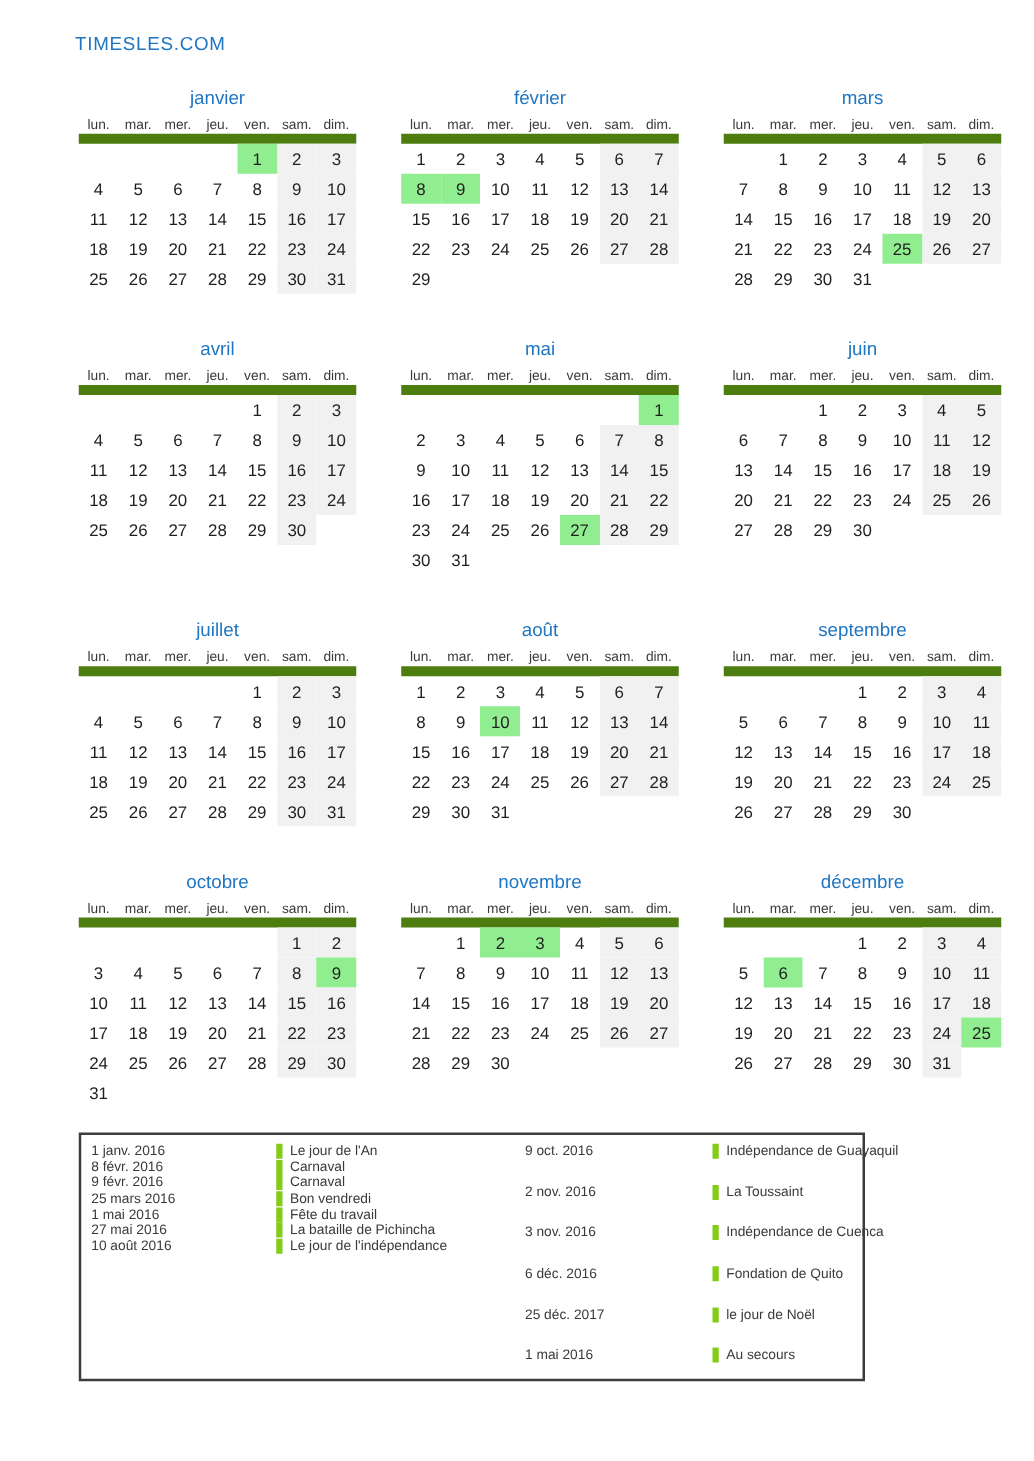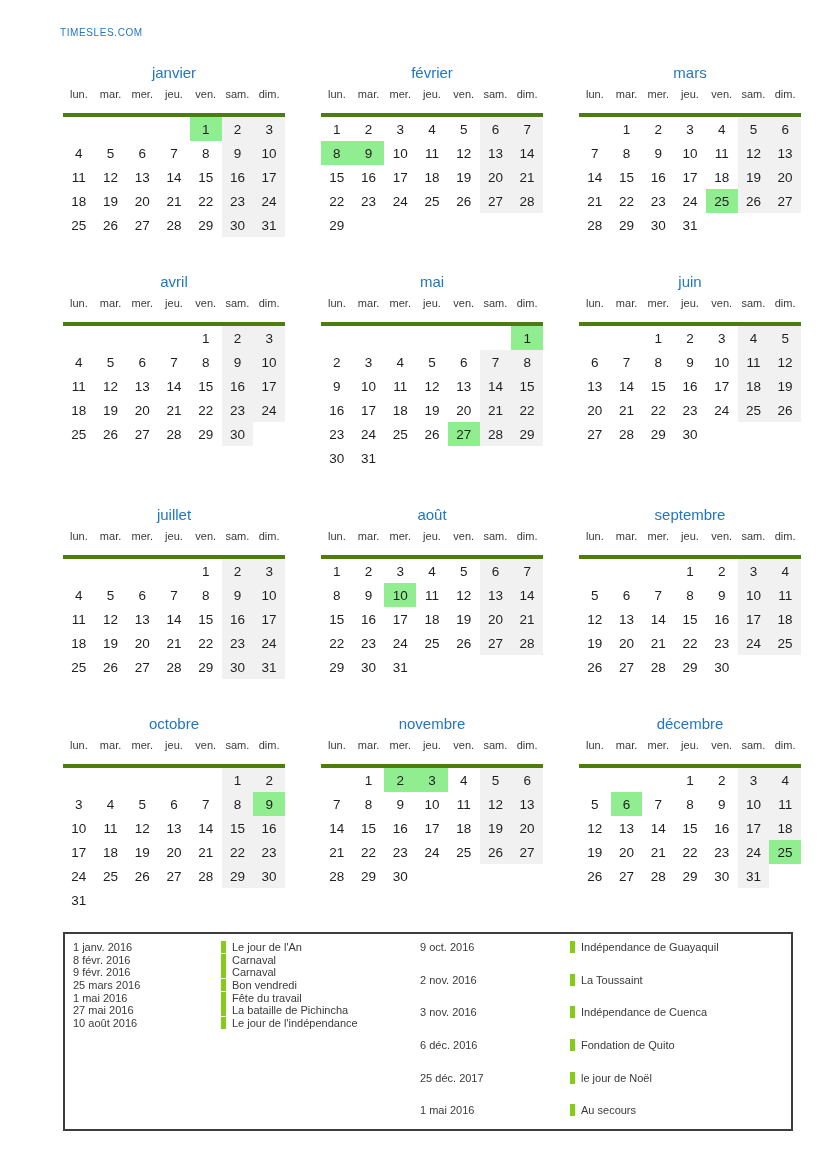--- a/index.html
+++ b/index.html
@@ -13,58 +13,58 @@
   }
   .header {
     display: flex; justify-content: space-between; align-items: flex-start;
     padding: 22px 60px 0 60px;
   }
   .page-title {
     font-size: 20px; color: #3a3a3a; font-weight: normal;
     letter-spacing: 0.2px;
   }
   .site-link {
-    font-size: 10px; color: #1f76c2; text-decoration: none;
+    font-size: 15px; color: #1f76c2; text-decoration: none;
     letter-spacing: 0.6px; margin-top: 5px; cursor: pointer;
   }
   .calendar-grid {
     margin: 26px 0 0 63px;
     width: 701px;
     display: grid;
     grid-template-columns: repeat(3, 222px);
     column-gap: 13px;
     row-gap: 26px;
     gap: 36px;
   }
   .month { width: 222px; }
   .month-title {
     text-align: center; color: #1f76c2; font-size: 15px;
     font-weight: normal; margin-bottom: 7px;
   }
   .weekdays {
     display: grid; grid-template-columns: repeat(7, 1fr);
-    border-bottom: 4px solid #4d7c0f;
-    padding-bottom: 13px;
+    border-bottom: 8px solid #4d7c0f;
+    padding-bottom: 1px;
   }
   .weekday {
     text-align: center; font-size: 11px; color: #3a3a3a;
   }
   .days {
     display: grid; grid-template-columns: repeat(7, 1fr);
     grid-auto-rows: 24px;
   }
   .day {
     display: flex; align-items: center; justify-content: center;
     font-size: 13.5px; color: #1f1f1f;
   }
   .day.weekend { background: #f1f1f1; }
   .day.holiday { background: #90ee90; }
   .legend {
     margin: 20px 0 0 63px;
-    width: 730px;
+    width: 629px;
     border: 2px solid #3d3d3d;
     padding: 7px 6px 12px 8px;
     display: flex;
   }
   .legend-group { display: grid; grid-auto-rows: 12.6px; align-items: center; }
   .legend-group.left  { grid-template-columns: 148px 199px; width: 347px; }
   .legend-group.right { grid-template-columns: 130px 216px; width: 346px; gap: 20px; }
   .legend-date { font-size: 11px; color: #3a3a3a; }
   .legend-name {
     font-size: 11px; color: #3a3a3a;

